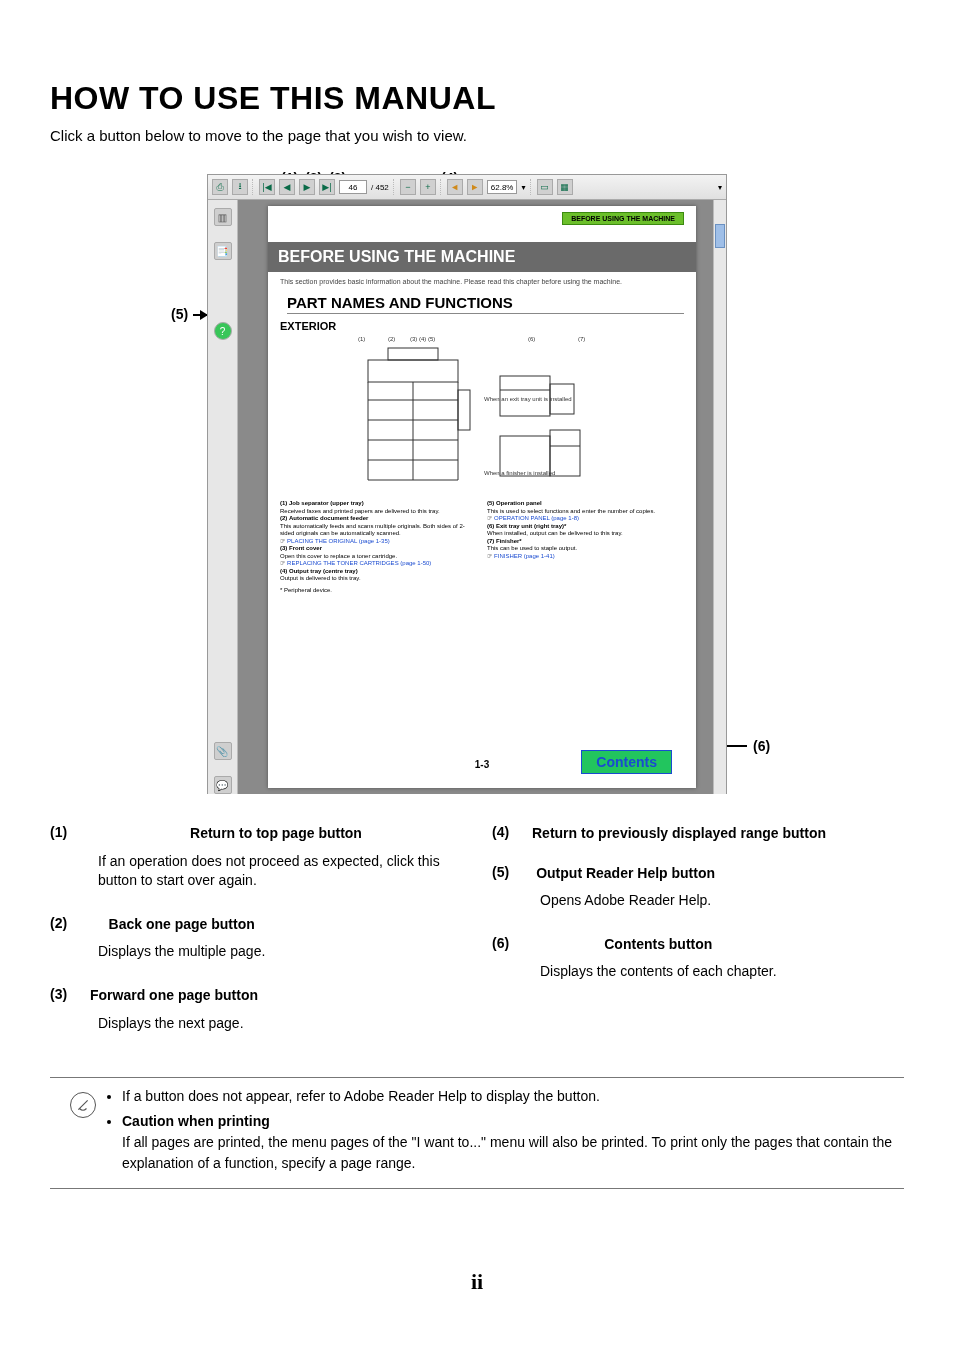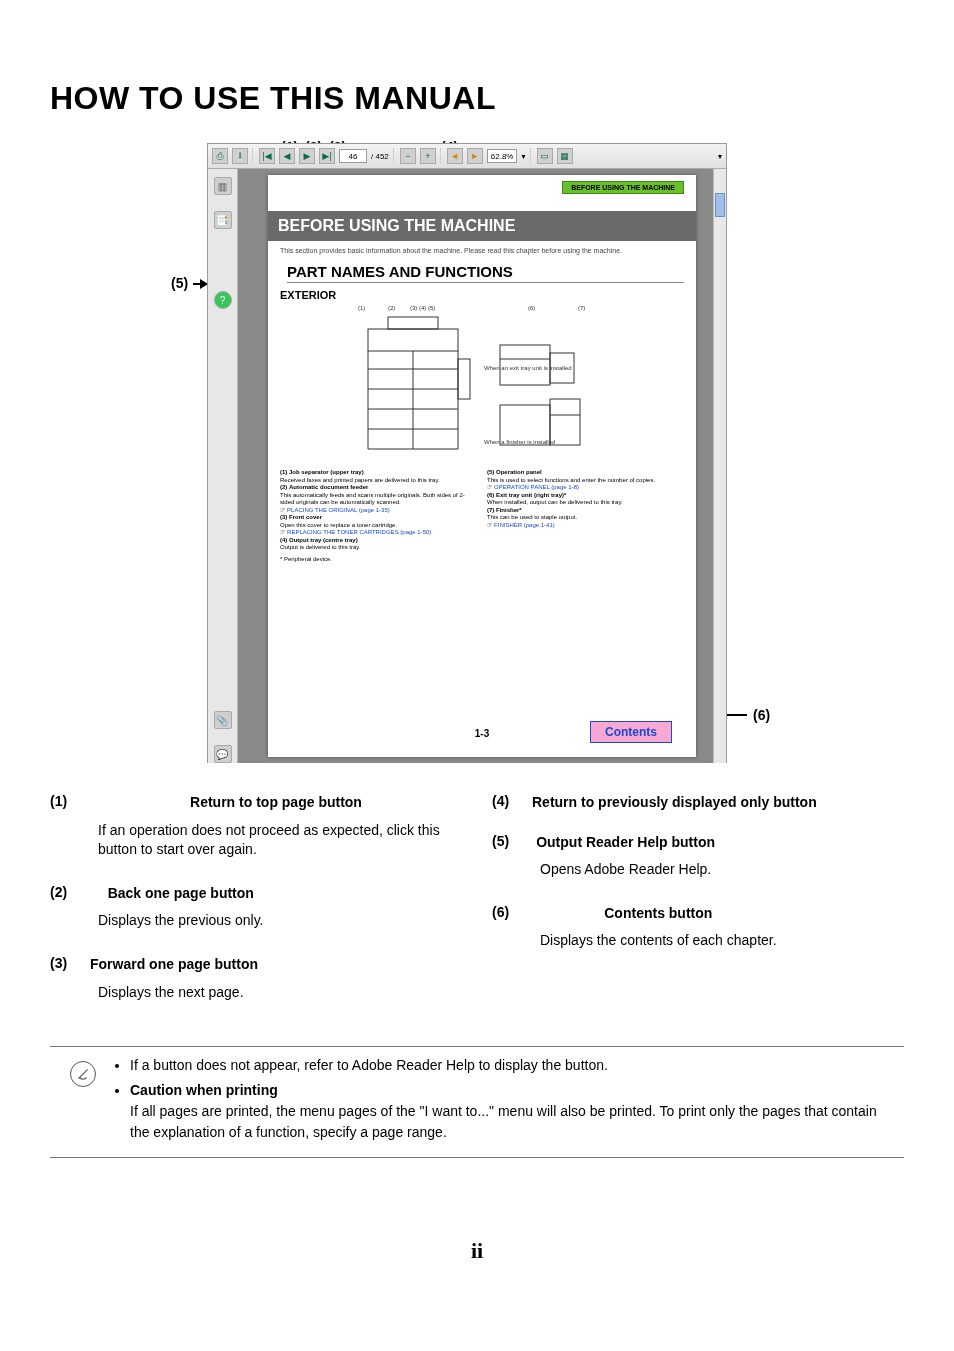--- a/index.html
+++ b/index.html
@@ -172,22 +172,22 @@
   .parts-item .link { color:#1a4bd0; }
   .periph { margin:4px 12px; font-size:6px; }
 
   .pg-num-inner {
     position:absolute; bottom:18px; left:0; right:0; text-align:center;
     font-size:10px; font-weight:bold;
   }
   .contents-btn {
     position:absolute; right:24px; bottom:14px;
     border:1px solid #1a4bd0; color:#1a4bd0;
-    font-size:12px; font-weight:bold;
-    padding:3px 14px; background:#f9a8d4;
+    font-size:14px; font-weight:bold;
+    padding:3px 14px; background:#22c55e;
   }
 
   
   .arrow-top {
     position:absolute; width:0; border-left:2px solid #000; height:20px;
   }
   .arrow-top::after {
     content:''; position:absolute; left:-5px; bottom:-1px;
     border-left:5px solid transparent; border-right:5px solid transparent;
     border-top:8px solid #000;
@@ -217,21 +217,21 @@
   .desc-num { font-weight: bold; width: 26px; flex-shrink:0; }
   .desc-body .dh { font-weight:bold; margin:0 0 4px 0;text-align:center; }
   .desc-body p { margin:8px; line-height:1.4; }
 
   
   .note-box {
     margin: 20px 0 0 0;
     border-top: 1px solid #777;
     border-bottom: 1px solid #777;
     padding: 8px 4px 10px 4px;
-    display:flex; gap:16px;
+    display:flex; gap:8px;
     font-size:14px;
   }
   .note-icon {
     width:24px; height:24px; flex-shrink:0;
     border:1.5px solid #555; border-radius:50%;
     display:flex; align-items:center; justify-content:center;
     margin-left: 16px; margin-top:6px;
   }
   .note-icon svg { width:14px; height:14px; }
   .note-text { flex:1; line-height:1.5; }
@@ -245,20 +245,21 @@
     font-size:22px;
     margin-top:80px;
     font-family: "Times New Roman", serif;
   }
 </style>
 </head>
 <body>
 
 <div class="page">
   <h1 class="title">HOW TO USE THIS MANUAL</h1>
+  <p class="intro">Click a button below to move to the page that you wish to view.</p>
 
   <div class="shot-wrap">
 
     <span class="callout-label" style="top:-4px; left:84px;">(1)</span>
     <span class="callout-label" style="top:-4px; left:108px;">(2)</span>
     <span class="callout-label" style="top:-4px; left:132px;">(3)</span>
     <span class="callout-label" style="top:-4px; left:244px;">(4)</span>
 
     <div class="arrow-top" style="top:12px; left:94px; height:12px;"></div>
     <div class="arrow-top" style="top:12px; left:118px; height:12px;"></div>
@@ -382,36 +383,36 @@
         <div class="desc-num">(1)</div>
         <div class="desc-body">
           <p class="dh">Return to top page button</p>
           <p>If an operation does not proceed as expected, click this button to start over again.</p>
         </div>
       </div>
       <div class="desc-item">
         <div class="desc-num">(2)</div>
         <div class="desc-body">
           <p class="dh">Back one page button</p>
-          <p>Displays the previous only.</p>
+          <p>Displays the multiple page.</p>
         </div>
       </div>
       <div class="desc-item">
         <div class="desc-num">(3)</div>
         <div class="desc-body">
           <p class="dh">Forward one page button</p>
           <p>Displays the next page.</p>
         </div>
       </div>
     </div>
     <div class="desc-col">
       <div class="desc-item">
         <div class="desc-num">(4)</div>
         <div class="desc-body">
-          <p class="dh">Return to previously displayed only button</p>
+          <p class="dh">Return to previously displayed range button</p>
         </div>
       </div>
       <div class="desc-item">
         <div class="desc-num">(5)</div>
         <div class="desc-body">
           <p class="dh">Output Reader Help button</p>
           <p>Opens Adobe Reader Help.</p>
         </div>
       </div>
       <div class="desc-item">

